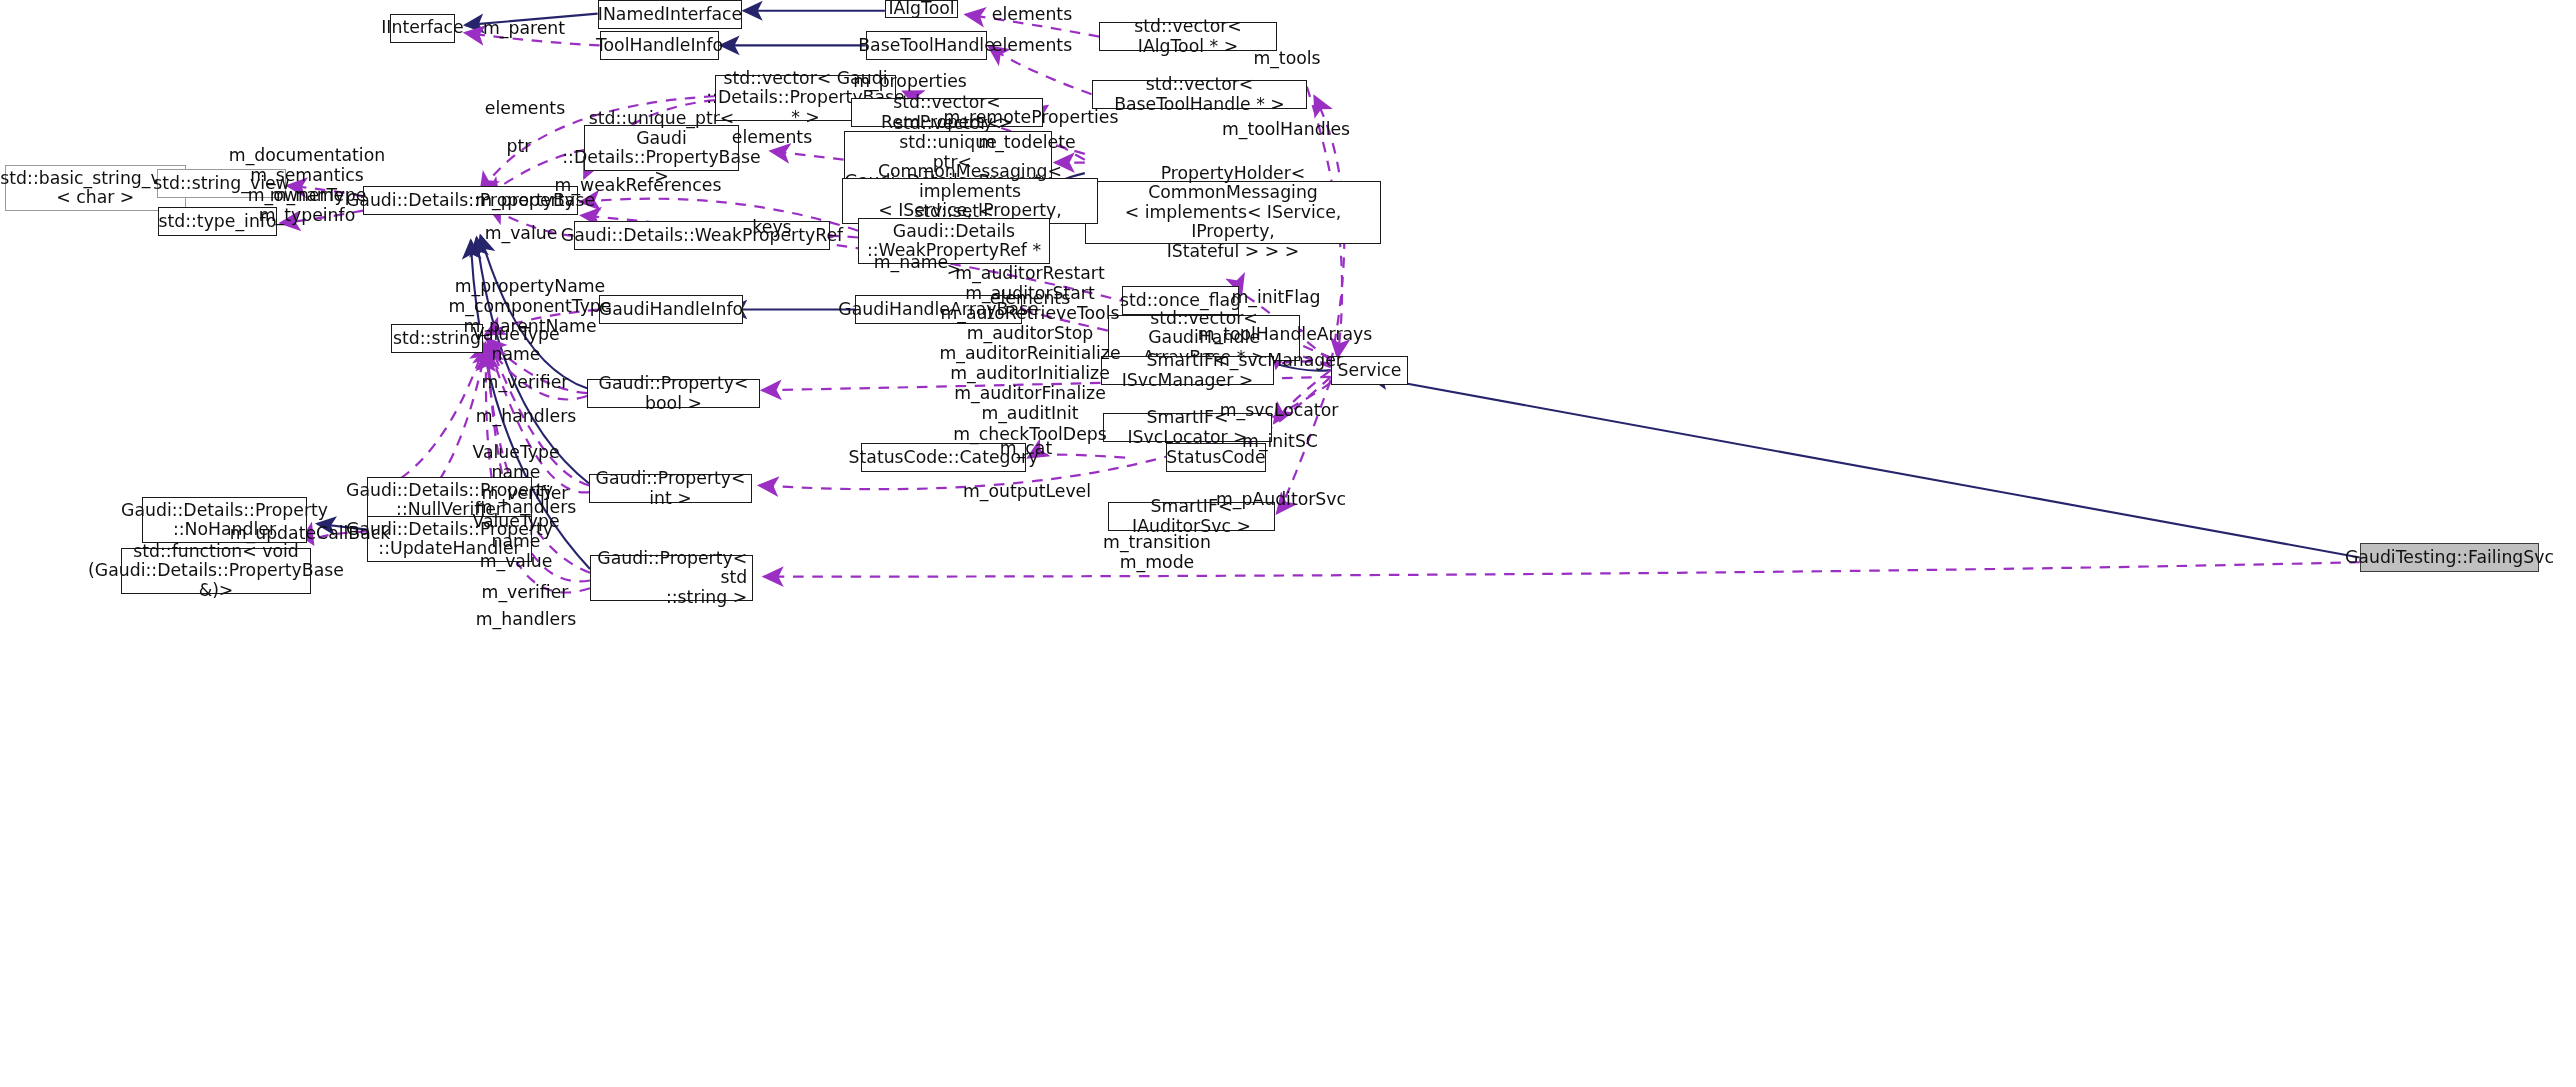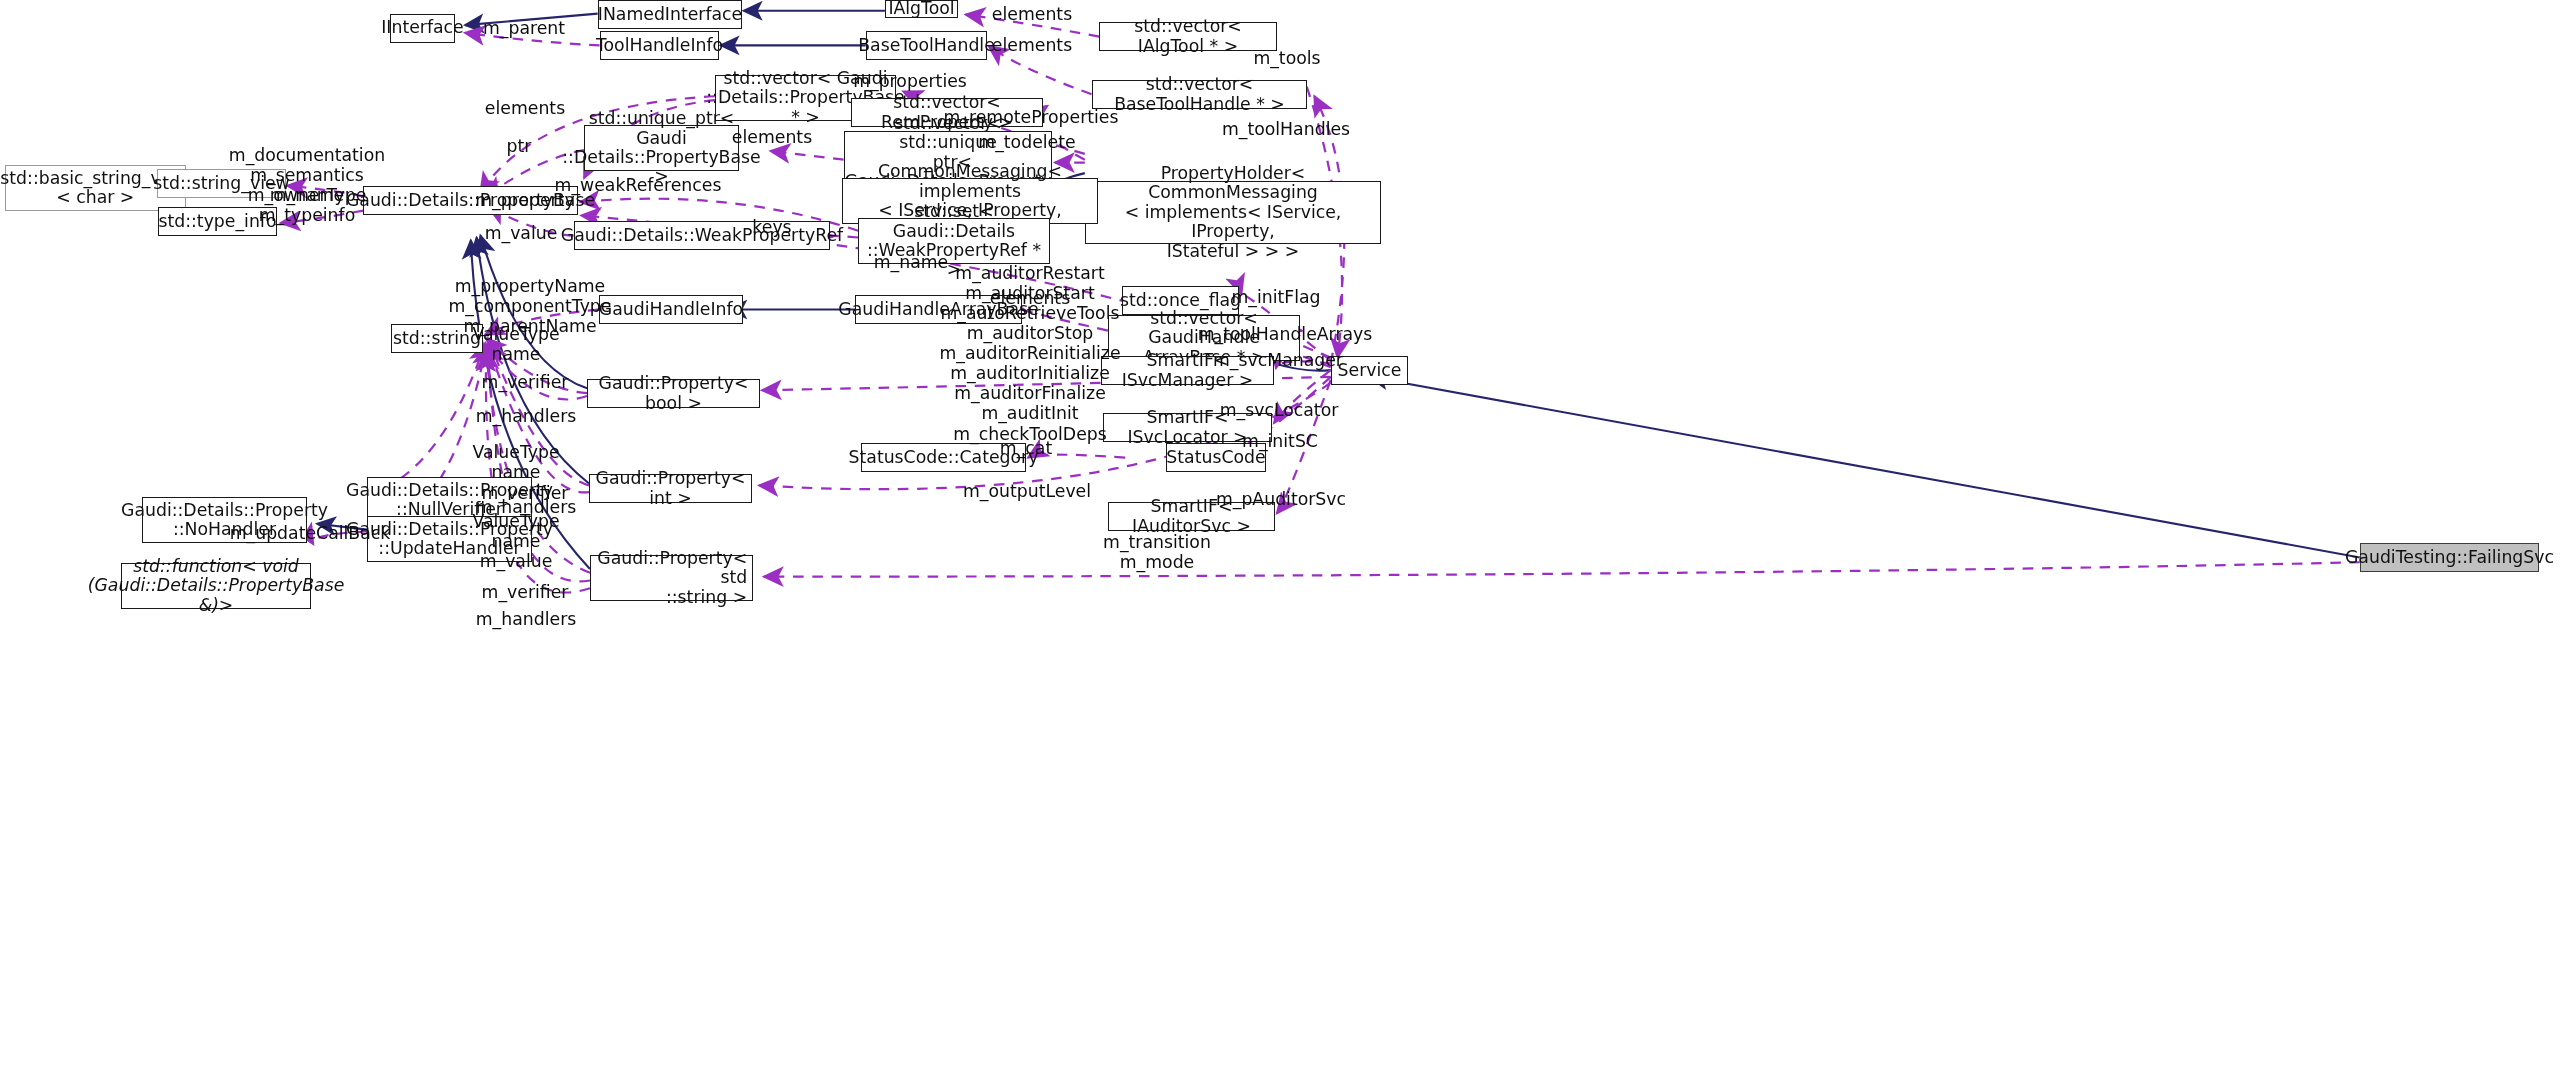--- a/index.html
+++ b/index.html
@@ -126,21 +126,21 @@
     <div class="node" style="left: 861px; top: 443px; width: 165px; height: 29px;"><span>StatusCode::Category</span></div>
     <div class="node" style="left: 1125px; top: 443px; width: 100px; height: 29px; margin-left: 41px;"><span>StatusCode</span></div>
     <div class="node" style="left: 367px; top: 477px; width: 165px; height: 46px;"><span>Gaudi::Details::Property
 ::NullVerifier</span></div>
     <div class="node" style="left: 589px; top: 474px; width: 163px; height: 29px;"><span>Gaudi::Property&lt; int &gt;</span></div>
     <div class="node" style="left: 1108px; top: 502px; width: 167px; height: 29px;"><span>SmartIF&lt; IAuditorSvc &gt;</span></div>
     <div class="node" style="left: 142px; top: 497px; width: 165px; height: 46px;"><span>Gaudi::Details::Property
 ::NoHandler</span></div>
     <div class="node" style="left: 367px; top: 516px; width: 165px; height: 46px;"><span>Gaudi::Details::Property
 ::UpdateHandler</span></div>
-    <div class="node" style="left: 121px; top: 563px; width: 190px; height: 46px; font-style: italic;"><span>std::function&lt; void
+    <div class="node" style="left: 121px; top: 548px; width: 190px; height: 46px;"><span>std::function&lt; void
 (Gaudi::Details::PropertyBase &amp;)&gt;</span></div>
     <div class="node" style="left: 590px; top: 555px; width: 163px; height: 46px; text-align: right;"><span>Gaudi::Property&lt; std
 ::string &gt;</span></div>
     <div class="node" style="left: 1331px; top: 356px; width: 77px; height: 29px;"><span>Service</span></div>
     <div class="node filled" style="left: 2360px; top: 543px; width: 179px; height: 29px;"><span>GaudiTesting::FailingSvc</span></div>
     <div class="elabel" style="left: 1032px; top: 13.5px;">elements</div>
     <div class="elabel" style="left: 524px; top: 28px;">m_parent</div>
     <div class="elabel" style="left: 1032px; top: 45px;">elements</div>
     <div class="elabel" style="left: 1287px; top: 58px;">m_tools</div>
     <div class="elabel" style="left: 910px; top: 81px;">m_properties</div>

